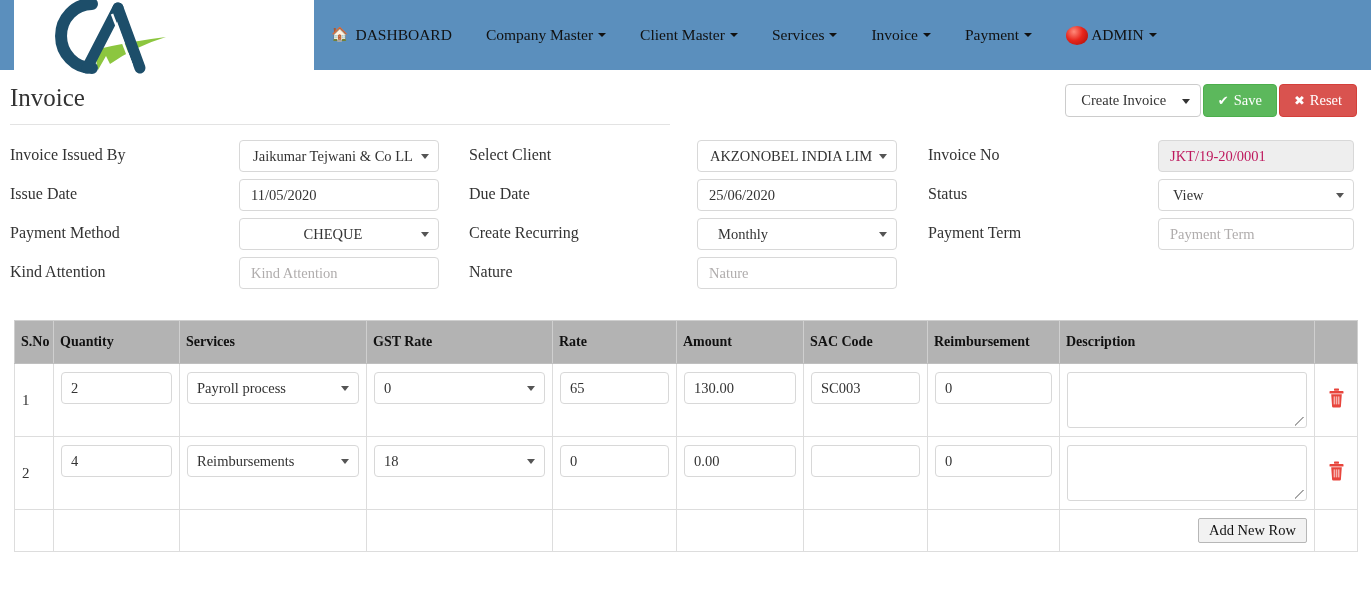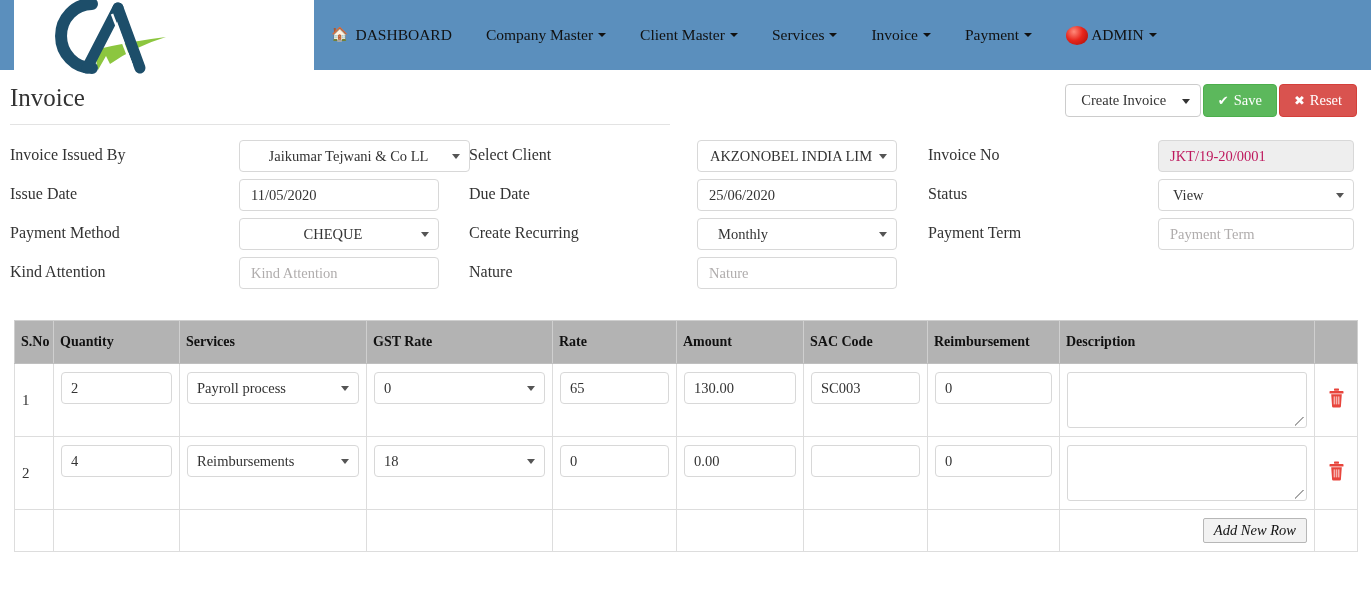--- a/index.html
+++ b/index.html
@@ -173,21 +173,20 @@
     border-left: 1px solid #dddddd;
   }
   .trash-icon { display: inline-block; cursor: pointer; }
   .add-row-cell { text-align: right; vertical-align: middle; }
   .add-row-btn {
     display: inline-block;
     border: 1px solid #b7b7b7; background: #f2f2f2;
     padding: 3px 10px; font-size: 14.5px; color: #111;
     font-family: "Liberation Serif", serif; cursor: pointer;
     border-radius: 2px;
-    font-style: italic;
   }
 </style>
 </head>
 <body>
 
 <div class="header-wrap">
   <div class="left-blue-strip"></div>
 
   <div class="logo-box">
     <svg class="logo-svg" width="150" height="84" viewBox="0 0 150 84">
@@ -254,21 +253,21 @@
   <div class="btn btn-reset">
     <span class="glyph">✖</span>
     <span>Reset</span>
   </div>
 </div>
 
 <div class="form-area">
 
   <div class="form-col">
     <div class="f-label" style="left:10px; top:6px;">Invoice Issued By</div>
-    <div class="ctl select" style="left:239px; top:0px; width:231px;">
+    <div class="ctl select" style="left:239px; top:0px; width:200px;">
       <span class="truncate">Jaikumar Tejwani &amp; Co LL</span>
       <span class="sel-caret"></span>
     </div>
 
     <div class="f-label" style="left:10px; top:45px;">Issue Date</div>
     <div class="ctl text" style="left:239px; top:39px; width:200px;">
       <span>11/05/2020</span>
     </div>
 
     <div class="f-label" style="left:10px; top:84px;">Payment Method</div>

